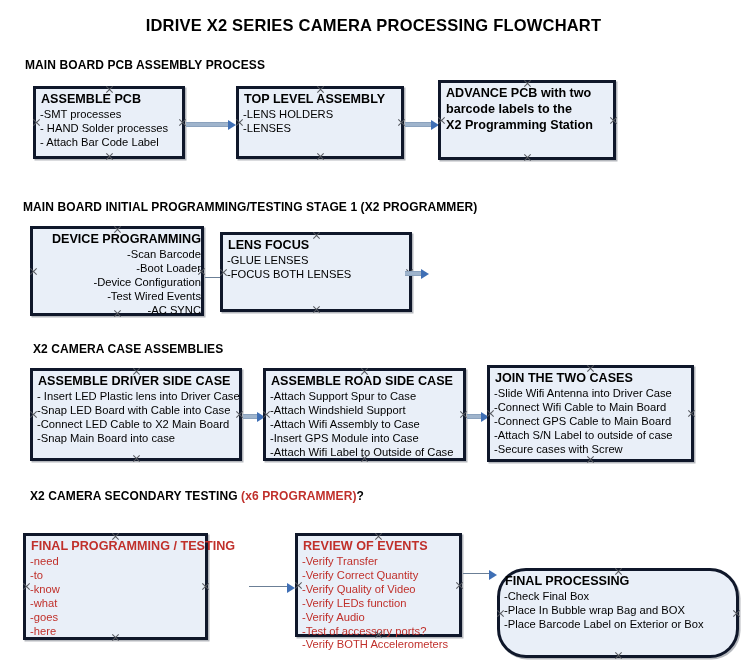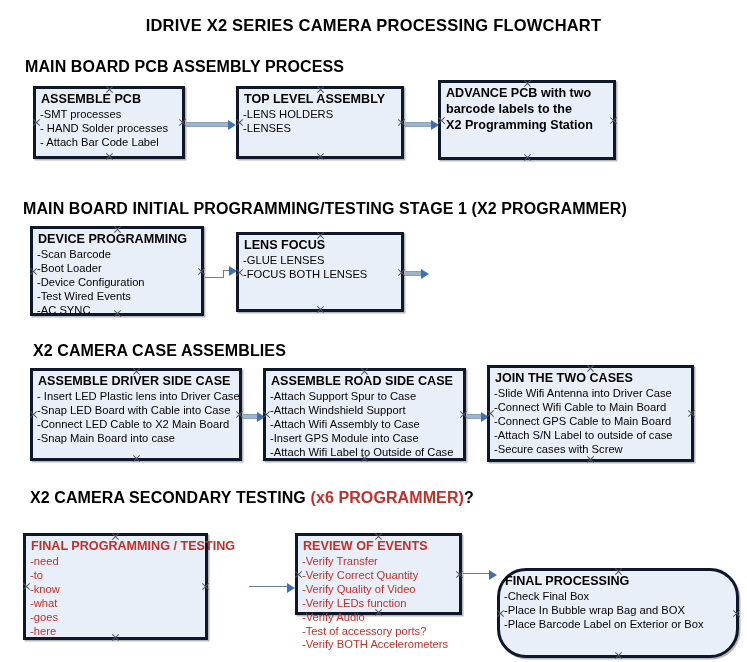--- a/index.html
+++ b/index.html
@@ -14,21 +14,21 @@
   #canvas{position:absolute;left:0;top:0;width:747px;height:662px;}
 
   .doc-title{
     position:absolute;
     left:0;top:16px;width:747px;
     text-align:center;
     font-size:16.5px;font-weight:bold;letter-spacing:.2px;
   }
   .section-head{
     position:absolute;
-    font-size:16px;font-weight:bold;letter-spacing:.1px;
+    font-size:12px;font-weight:bold;letter-spacing:.1px;
     white-space:nowrap;
   }
   .section-head .accent{color:#c0302b;}
 
   .node{
     position:absolute;
     background:#e9eff8;
     border:3px solid #0f172a;
     box-sizing:border-box;
     box-shadow:1.5px 1.5px 0 rgba(120,125,135,.55);
@@ -129,21 +129,21 @@
     <div class="ttl" style="padding-top:0;">barcode labels to the</div>
     <div class="ttl" style="padding-top:0;"> X2 Programming Station</div>
     <span class="handle" style="left:50%;top:0;"></span>
     <span class="handle" style="left:50%;top:100%;"></span>
     <span class="handle" style="left:0;top:50%;"></span>
     <span class="handle" style="left:100%;top:50%;"></span>
   </div>
 
   <div class="section-head" style="left:23px;top:200px;text-align:right;">MAIN BOARD INITIAL PROGRAMMING/TESTING STAGE 1 (X2 PROGRAMMER)</div>
 
-  <div class="node" style="left:30px;top:226px;width:174px;height:90px;">
+  <div class="node" style="left:30px;top:226px;width:174px;height:90px;text-align:right;">
     <div class="ttl">DEVICE PROGRAMMING</div>
     <ul>
       <li>-Scan Barcode</li>
       <li>-Boot Loader</li>
       <li>-Device Configuration</li>
       <li>-Test Wired Events</li>
       <li>-AC SYNC</li>
     </ul>
     <span class="handle" style="left:50%;top:0;"></span>
     <span class="handle" style="left:50%;top:100%;"></span>
@@ -151,21 +151,21 @@
     <span class="handle" style="left:100%;top:50%;"></span>
   </div>
 
   <div class="connector thin" style="left:205px;top:271px;width:32px;">
     <div class="shaft" style="width:18px;top:6px;"></div>
     <div class="shaft" style="width:1px;height:8px;left:18px;top:-1px;background:#6b7f96;border:0;"></div>
     <div class="shaft" style="width:6px;left:18px;top:-1px;"></div>
     <div class="head" style="left:24px;top:-5px;"></div>
   </div>
 
-  <div class="node" style="left:236px;top:232px;width:168px;height:80px;">
+  <div class="node" style="left:220px;top:232px;width:192px;height:80px;">
     <div class="ttl">LENS FOCUS</div>
     <ul>
       <li>-GLUE LENSES</li>
       <li>-FOCUS BOTH LENSES</li>
     </ul>
     <span class="handle" style="left:50%;top:0;"></span>
     <span class="handle" style="left:50%;top:100%;"></span>
     <span class="handle" style="left:0;top:50%;"></span>
     <span class="handle" style="left:100%;top:50%;"></span>
   </div>
@@ -250,21 +250,21 @@
     <span class="handle" style="left:50%;top:100%;"></span>
     <span class="handle" style="left:0;top:50%;"></span>
     <span class="handle" style="left:100%;top:50%;"></span>
   </div>
 
   <div class="connector thin" style="left:249px;top:585px;width:48px;">
     <div class="shaft" style="width:38px;"></div>
     <div class="head" style="left:38px;"></div>
   </div>
 
-  <div class="node red overflow" style="left:295px;top:533px;width:167px;height:82px;">
+  <div class="node red overflow" style="left:295px;top:533px;width:167px;height:104px;">
     <div class="ttl">REVIEW OF EVENTS</div>
     <ul>
       <li>-Verify Transfer</li>
       <li>-Verify Correct Quantity</li>
       <li>-Verify Quality of Video</li>
       <li>-Verify LEDs function</li>
       <li>-Verify Audio</li>
       <li>-Test of accessory ports?</li>
       <li>-Verify BOTH Accelerometers</li>
     </ul>

